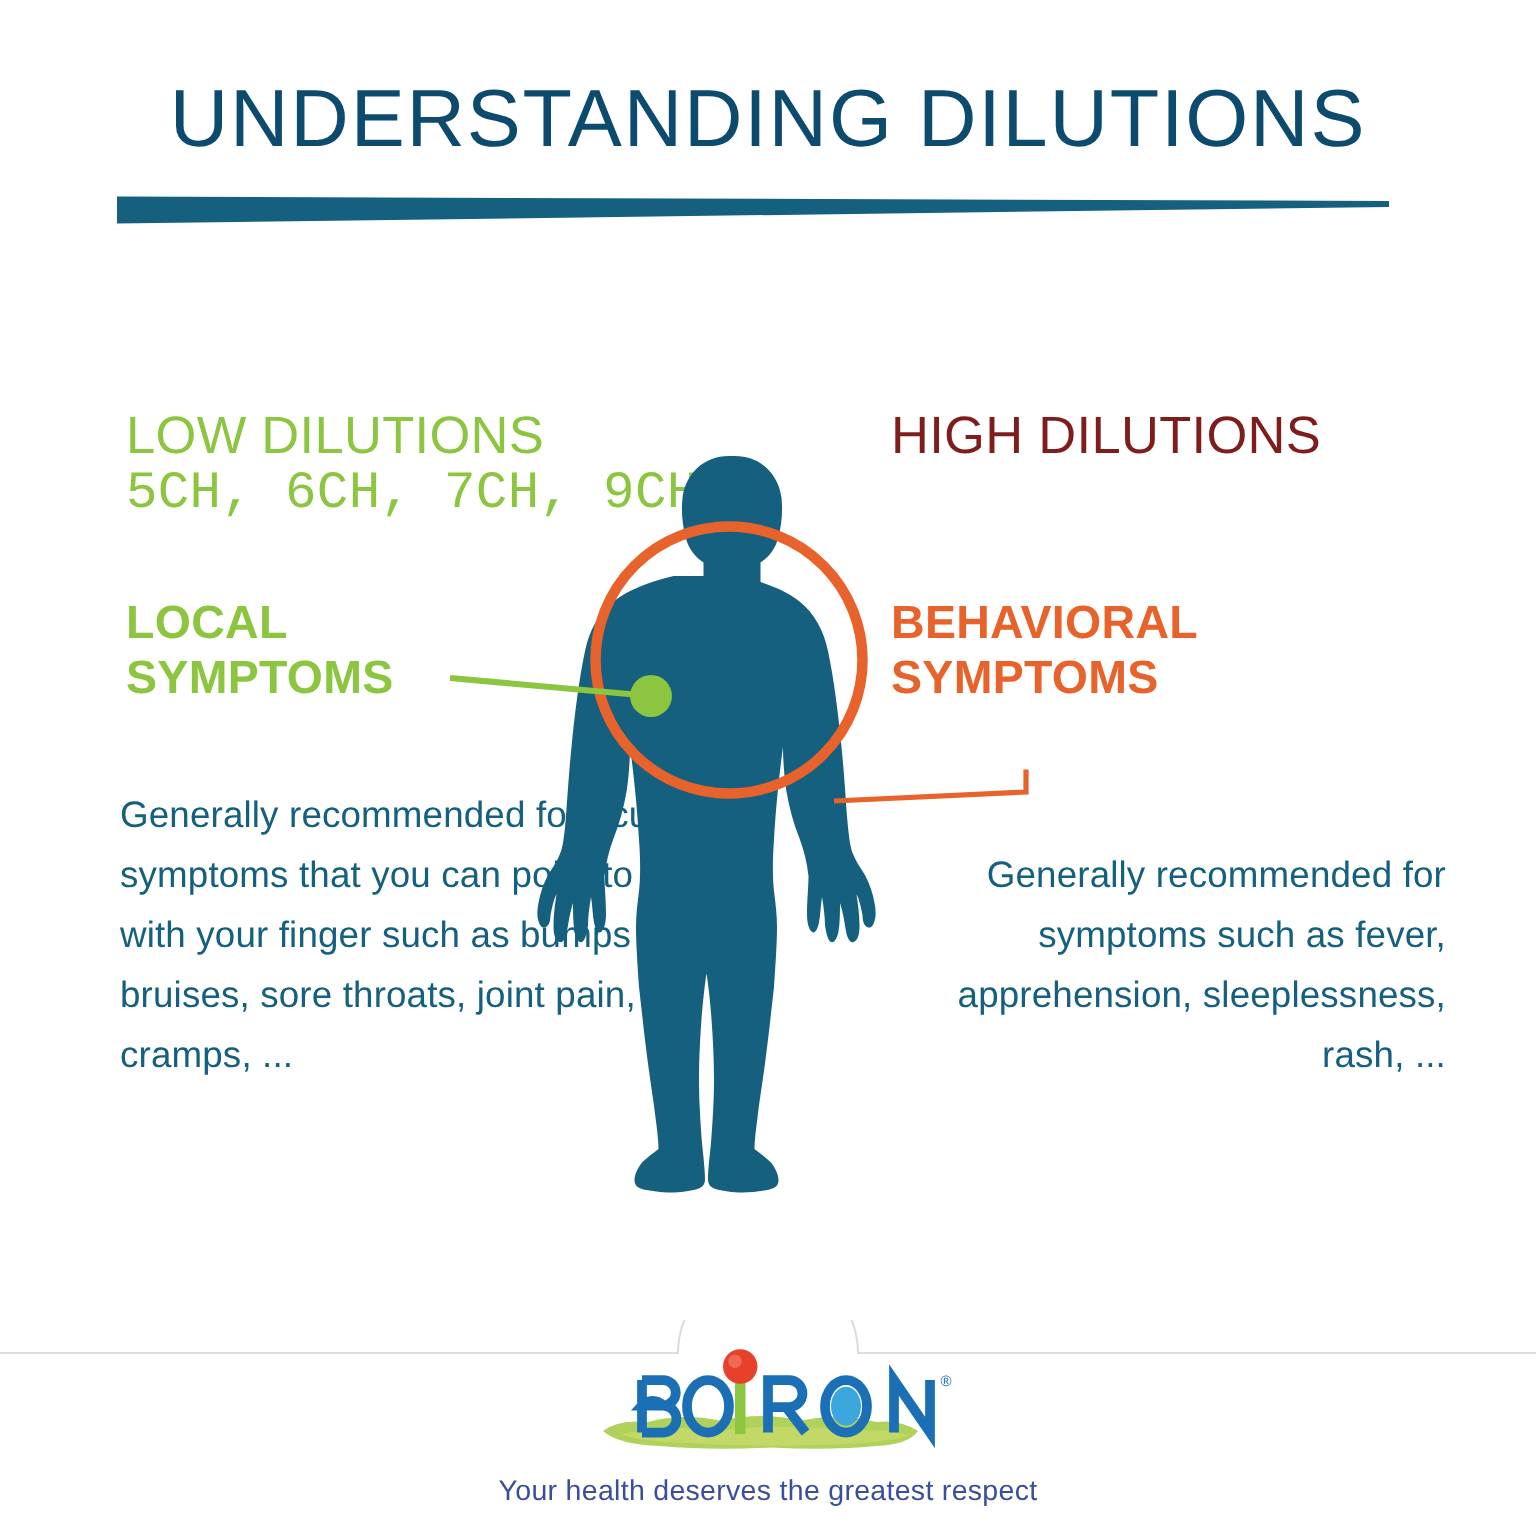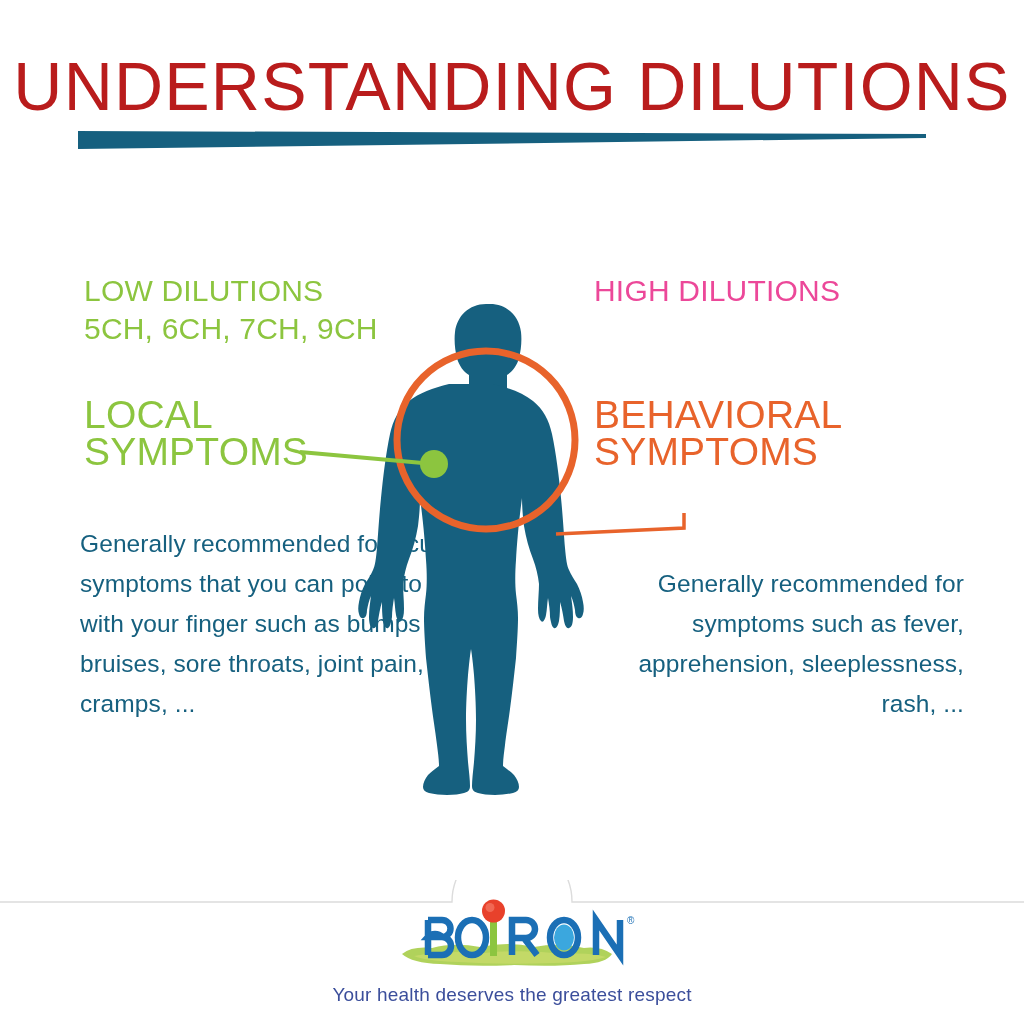--- a/index.html
+++ b/index.html
@@ -18,63 +18,63 @@
     overflow: hidden;
   }
 
   
   #title {
     position: absolute;
     left: 0;
     top: 52px;
     width: 1024px;
     text-align: center;
-    font-size: 68px;
+    font-size: 54px;
     line-height: 1;
     letter-spacing: 1.2px;
-    color: #b91c1c;
+    color: #0c4a6e;
     font-weight: 400;
     font-family: "Liberation Sans", sans-serif;
     white-space: nowrap;
   }
   #title-rule {
     position: absolute;
     left: 78px;
     top: 128px;
     width: 848px;
     height: 24px;
   }
 
   
   .heading {
     position: absolute;
-    font-size: 30px;
+    font-size: 35px;
     line-height: 38px;
     font-weight: 400;
     letter-spacing: 0.2px;
     white-space: nowrap;
   }
   #low-heading {
     left: 84px;
     top: 272px;
     color: #8CC53F;
   }
   #high-heading {
     left: 594px;
     top: 272px;
-    color: #ec4899;
-  }
-  .heading .line2 { display: block; }
+    color: #7f1d1d;
+  }
+  .heading .line2 { display: block; font-family: Liberation Mono, monospace; }
 
   
   .sublabel {
     position: absolute;
-    font-size: 39px;
+    font-size: 31px;
     line-height: 37px;
-    font-weight: 400;
+    font-weight: 700;
     letter-spacing: 0.2px;
   }
   #local-label {
     left: 84px;
     top: 396px;
     color: #8CC53F;
     text-align: left;
   }
   #general-label {
     left: 594px;

